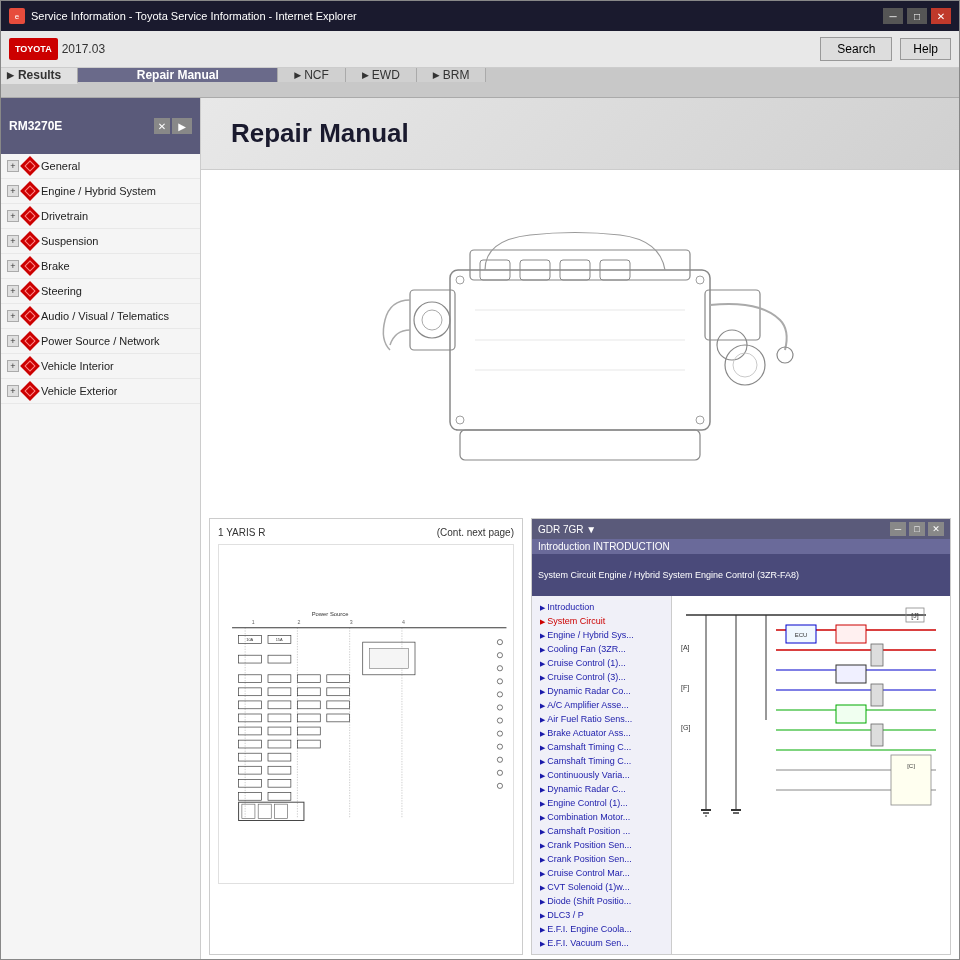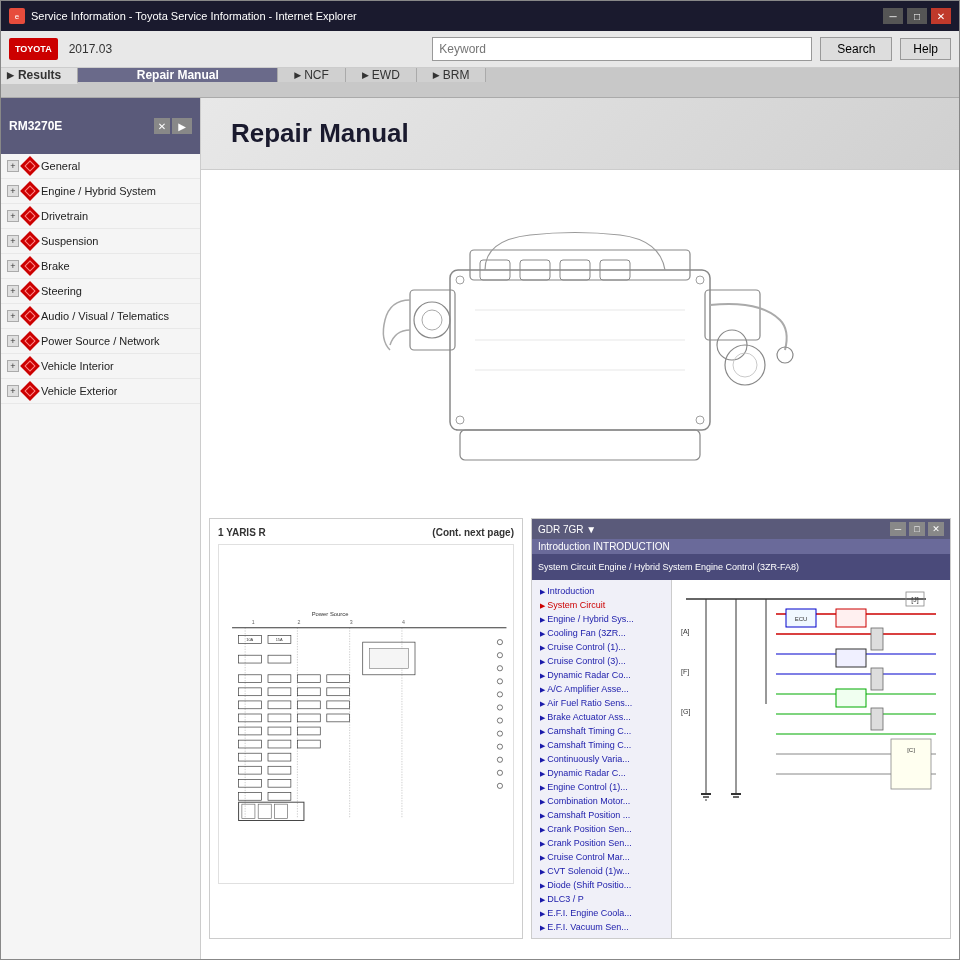--- a/index.html
+++ b/index.html
@@ -12,21 +12,21 @@
     .title-icon { width: 16px; height: 16px; background: #e74c3c; border-radius: 2px; display: flex; align-items: center; justify-content: center; font-size: 8px; color: white; }
     .title-text { font-size: 11px; }
     .window-controls { display: flex; gap: 4px; }
     .win-btn { width: 20px; height: 16px; background: #555; border: none; color: white; font-size: 10px; cursor: pointer; display: flex; align-items: center; justify-content: center; }
     .win-btn.close { background: #c0392b; }
 
     
     .toolbar { background: #e8e8e8; padding: 6px 8px; display: flex; align-items: center; gap: 8px; border-bottom: 1px solid #ccc; }
     .logo-area { display: flex; align-items: center; gap: 4px; }
     .toyota-logo { background: #cc0000; color: white; font-size: 9px; font-weight: bold; padding: 6px 6px; border-radius: 2px; }
-    .version-text { font-size: 12px; color: #333; margin-left: 7px; }
+    .version-text { font-size: 12px; color: #333; }
     .spacer { flex: 1; }
     .keyword-input { width: 380px; height: 24px; border: 1px solid #999; padding: 0 6px; font-size: 12px; background: white; }
     .search-btn { background: #ddd; border: 1px solid #999; padding: 3px 16px; font-size: 12px; cursor: pointer; height: 24px; }
     .help-btn { background: #ddd; border: 1px solid #999; padding: 3px 12px; font-size: 12px; cursor: pointer; }
 
     
     .nav-tabs { background: #c8c8c8; display: flex; align-items: flex-start; border-bottom: 1px solid #aaa; height: 30px; }
     .nav-tab { padding: 0 16px; display: flex; align-items: center; border-right: 1px solid #aaa; font-size: 12px; cursor: pointer; }
     .nav-tab.results { background: #e0e0e0; border-bottom: 2px solid #e0e0e0; font-weight: bold; color: #333; padding-left: 6px; }
     .nav-tab.results::before { content: '▶'; margin-right: 4px; font-size: 9px; }
@@ -58,21 +58,21 @@
 
     
     .engine-image-area { padding: 20px; display: flex; justify-content: center; align-items: center; min-height: 320px; background: #fff; }
     .engine-svg-container { width: 500px; height: 300px; }
 
     
     .bottom-panels { display: flex; gap: 0; position: relative; }
 
     
     .ewd-panel { flex: 1; background: white; border: 1px solid #ccc; margin: 8px; padding: 8px; min-height: 380px; overflow: hidden; }
-    .ewd-header { font-size: 10px; color: #333; margin-bottom: 6px; display: flex; justify-content: space-between; font-weight: bold; }
+    .ewd-header { font-size: 10px; color: #333; margin-bottom: 6px; display: flex; justify-content: space-between; }
     .ewd-diagram { width: 100%; height: 340px; background: white; border: 1px solid #e0e0e0; overflow: hidden; position: relative; }
 
     
     .intro-panel { width: 420px; background: white; border: 1px solid #ccc; margin: 8px 8px 8px 0; overflow: hidden; flex-shrink: 0; }
     .intro-panel-header { background: #5a5a7a; color: white; padding: 3px 6px; font-size: 10px; display: flex; justify-content: space-between; align-items: center; }
     .intro-panel-content { display: flex; height: 100%; overflow: hidden; }
     .intro-toc { width: 140px; background: #f0f0f8; border-right: 1px solid #ccc; padding: 4px; font-size: 9px; overflow-y: auto; flex-shrink: 0; }
     .intro-toc-item { padding: 2px 4px; cursor: pointer; color: #1a1aaa; }
     .intro-toc-item.active { color: #cc0000; }
     .intro-toc-item::before { content: '▶ '; font-size: 7px; }
@@ -108,21 +108,20 @@
       <button class="win-btn close">✕</button>
     </div>
   </div>
 
   <div class="toolbar">
     <div class="logo-area">
       <div class="toyota-logo">TOYOTA</div>
       <span class="version-text">2017.03</span>
     </div>
     <div class="spacer"></div>
-    <input class="keyword-input" type="text" placeholder="Keyword" style="">
     <button class="search-btn">Search</button>
     <button class="help-btn">Help</button>
   </div>
 
   <div class="nav-tabs">
     <div class="nav-tab results">Results</div>
     <div class="nav-tab repair-manual">Repair Manual</div>
     <div class="nav-tab ncf">NCF</div>
     <div class="nav-tab ewd">EWD</div>
     <div class="nav-tab brm">BRM</div>
@@ -364,21 +363,21 @@
         <div class="intro-panel">
           <div class="intro-panel-header">
             <span>GDR 7GR ▼</span>
             <div style="display:flex;gap:3px;">
               <button style="background:#888;border:none;color:white;width:16px;height:14px;font-size:9px;cursor:pointer;">─</button>
               <button style="background:#888;border:none;color:white;width:16px;height:14px;font-size:9px;cursor:pointer;">□</button>
               <button style="background:#888;border:none;color:white;width:16px;height:14px;font-size:9px;cursor:pointer;">✕</button>
             </div>
           </div>
           <div style="background:#6a6a9a;color:white;padding:2px 6px;font-size:10px;font-weight:normal;">Introduction INTRODUCTION</div>
-          <div style="background:#4a4a7a;color:white;padding:8px 6px;font-size:9px;">System Circuit  Engine / Hybrid System  Engine Control (3ZR-FA8)</div>
+          <div style="background:#4a4a7a;color:white;padding:16px 6px;font-size:9px;">System Circuit  Engine / Hybrid System  Engine Control (3ZR-FA8)</div>
           <div class="intro-panel-content">
             <div class="intro-toc">
 
             <div class="intro-toc-item">Introduction</div>
                 <div class="intro-toc-item active">System Circuit</div>
                 <div class="intro-toc-item">Engine / Hybrid Sys...</div>
                 <div class="intro-toc-item">Cooling Fan (3ZR...</div>
                 <div class="intro-toc-item">Cruise Control (1)...</div>
                 <div class="intro-toc-item">Cruise Control (3)...</div>
                 <div class="intro-toc-item">Dynamic Radar Co...</div>

